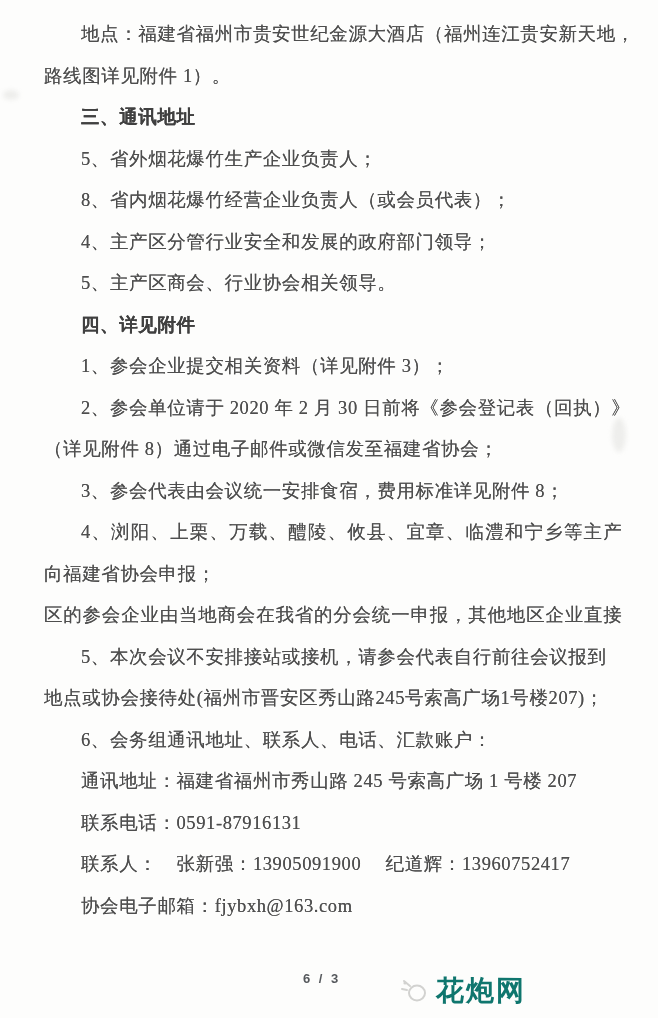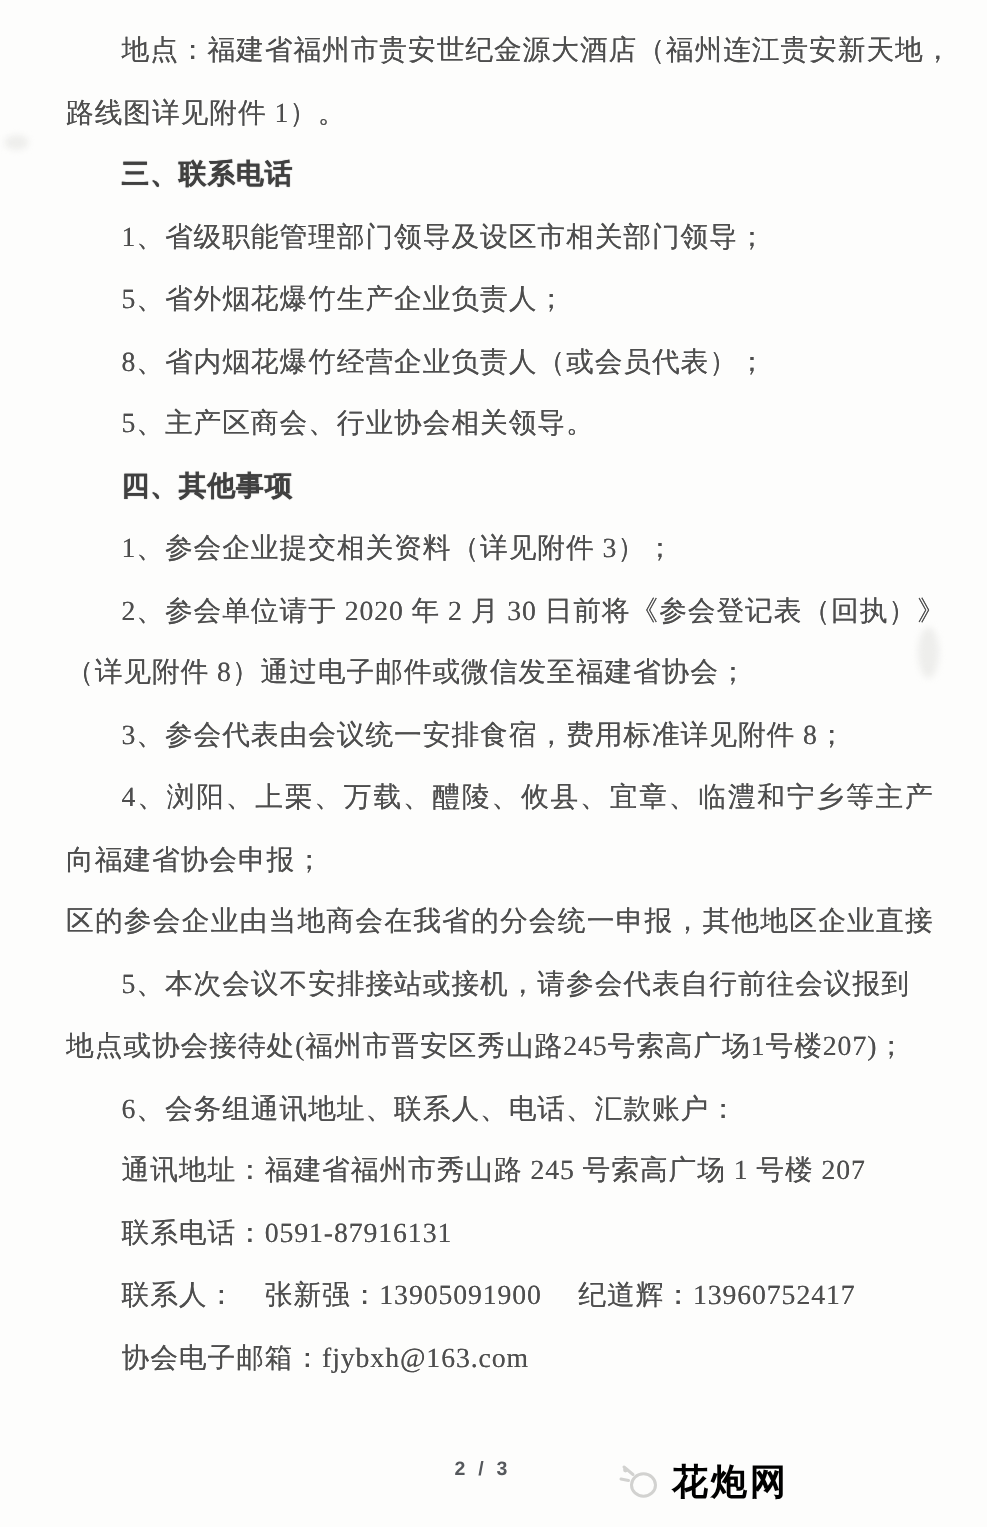--- a/index.html
+++ b/index.html
@@ -65,61 +65,61 @@
     position: absolute;
     right: 12px;
     top: 972px;
     display: flex;
     align-items: center;
     gap: 6px;
     color: #cfcfcd;
   }
   .watermark .wm-label {
     font-family: "Liberation Sans", "DejaVu Sans", sans-serif;
-    font-size: 24px;
+    font-size: 28px;
     font-weight: bold;
     letter-spacing: 2px;
-    color: #000000;
+    color: #0f766e;
   }
   .wm-icon svg { display: block; }
 </style>
 </head>
 <body>
 
 <div class="page">
 
   <div class="scan-spot" style="left:3px; top:90px; width:16px; height:10px;"></div>
   <div class="scan-spot" style="left:612px; top:418px; width:14px; height:34px;"></div>
 
   <div class="content" id="document-body">
       <div class="line indent">地点：福建省福州市贵安世纪金源大酒店（福州连江贵安新天地，</div>
       <div class="line">路线图详见附件 1）。</div>
-      <div class="line indent bold">三、联系电话</div>
-      <div class="line indent">1、省级职能管理部门领导及设区市相关部门领导；</div>
+      <div class="line indent bold">三、通讯地址</div>
       <div class="line indent">5、省外烟花爆竹生产企业负责人；</div>
       <div class="line indent">8、省内烟花爆竹经营企业负责人（或会员代表）；</div>
+      <div class="line indent">4、主产区分管行业安全和发展的政府部门领导；</div>
       <div class="line indent">5、主产区商会、行业协会相关领导。</div>
-      <div class="line indent bold">四、其他事项</div>
+      <div class="line indent bold">四、详见附件</div>
       <div class="line indent">1、参会企业提交相关资料（详见附件 3）；</div>
       <div class="line indent">2、参会单位请于 2020 年 2 月 30 日前将《参会登记表（回执）》</div>
       <div class="line">（详见附件 8）通过电子邮件或微信发至福建省协会；</div>
       <div class="line indent">3、参会代表由会议统一安排食宿，费用标准详见附件 8；</div>
       <div class="line indent justify">4、浏阳、上栗、万载、醴陵、攸县、宜章、临澧和宁乡等主产</div>
       <div class="line">向福建省协会申报；</div>
       <div class="line justify">区的参会企业由当地商会在我省的分会统一申报，其他地区企业直接</div>
       <div class="line indent">5、本次会议不安排接站或接机，请参会代表自行前往会议报到</div>
       <div class="line">地点或协会接待处(福州市晋安区秀山路245号索高广场1号楼207)；</div>
       <div class="line indent">6、会务组通讯地址、联系人、电话、汇款账户：</div>
       <div class="line indent">通讯地址：福建省福州市秀山路 245 号索高广场 1 号楼 207</div>
       <div class="line indent">联系电话：0591-87916131</div>
       <div class="line indent">联系人：　张新强：13905091900　 纪道辉：13960752417</div>
       <div class="line indent">协会电子邮箱：fjybxh@163.com</div>
     </div>
 
-  <div class="footer-page-num">2 / 3</div>
+  <div class="footer-page-num">6 / 3</div>
 
   <div class="watermark">
     <span class="wm-icon">
       <svg width="30" height="26" viewBox="0 0 30 26" fill="none" xmlns="http://www.w3.org/2000/svg">
         <ellipse cx="17" cy="15" rx="8" ry="7.5" stroke="#d2d2d0" stroke-width="2"></ellipse>
         <path d="M10 8 L4 3" stroke="#d2d2d0" stroke-width="2" stroke-linecap="round"></path>
         <path d="M7 12 L2 11" stroke="#d2d2d0" stroke-width="2" stroke-linecap="round"></path>
         <circle cx="5" cy="5" r="1.6" fill="#d2d2d0"></circle>
       </svg>
     </span>

